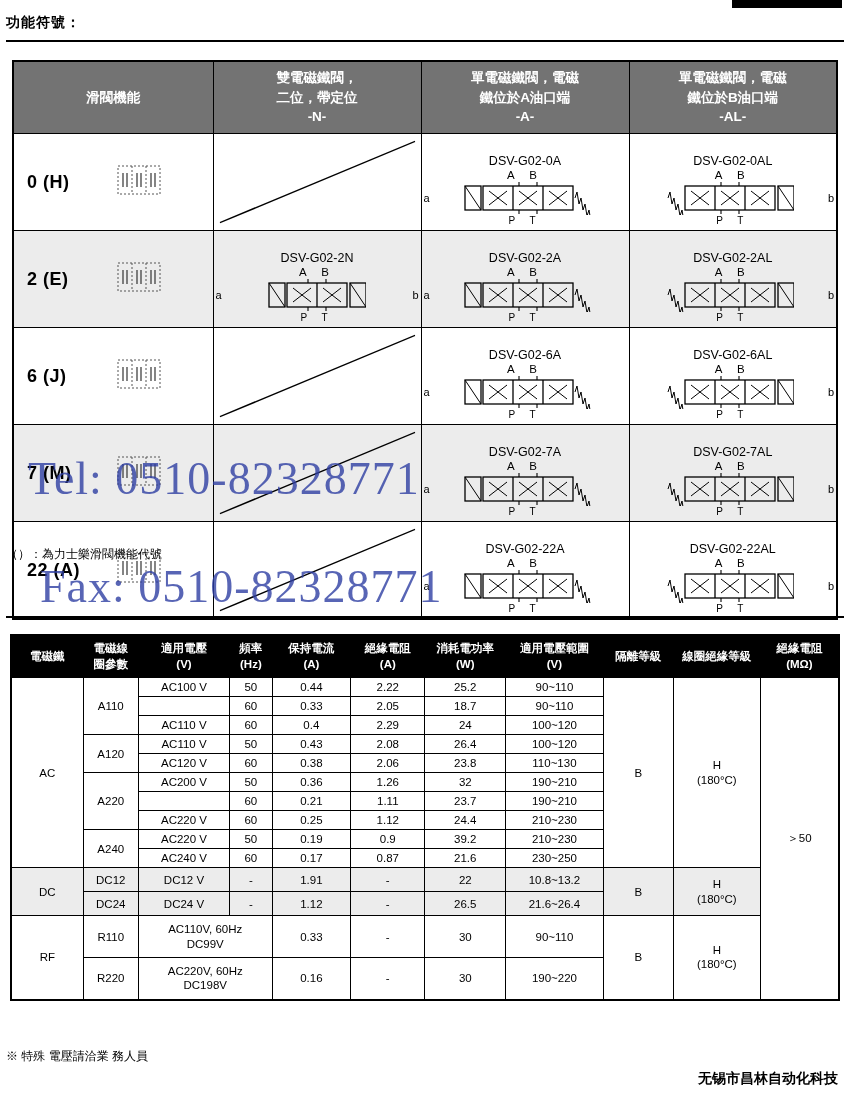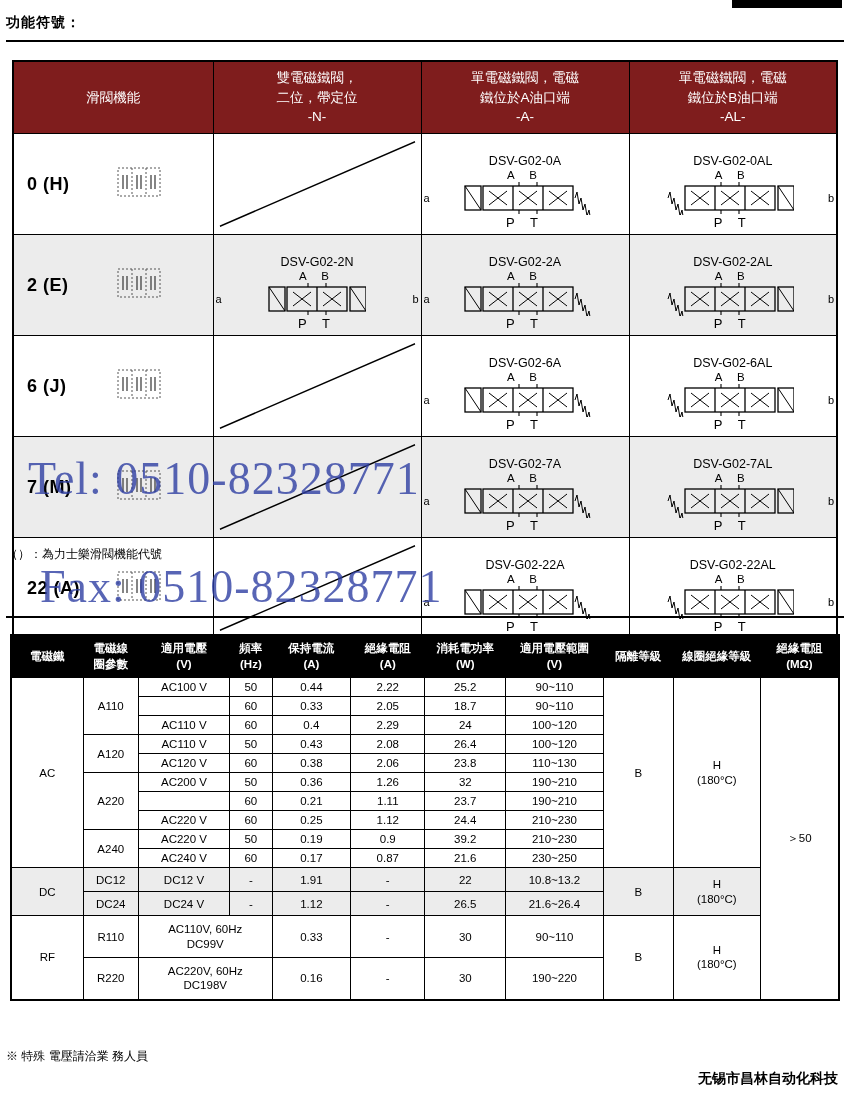--- a/index.html
+++ b/index.html
@@ -24,21 +24,21 @@
   #rule2 { top: 616px; }
 
   
   #fn-table {
     position: absolute; left: 12px; top: 60px;
     width: 826px; border-collapse: collapse;
     border: 2px solid #000;
   }
   #fn-table td, #fn-table th { border: 1px solid #000; }
   #fn-table thead th {
-    background: #7f1d1d; color: #fff; font-size: 13.5px; font-weight: normal;
+    background: #737373; color: #fff; font-size: 13.5px; font-weight: bold;
     padding: 6px 4px; line-height: 1.45; text-align: center; vertical-align: middle;
   }
   .col-fn  { width: 200px; }
   .col-n   { width: 208px; }
   .col-a   { width: 208px; }
   .col-al  { width: 208px; }
   #fn-table tbody tr { height: 78px; }
   #fn-table tbody tr.alt td { background: #ececec; }
   .cell-name {
     text-align: center; vertical-align: middle; position: relative;
@@ -48,21 +48,21 @@
     font-size: 18px; font-weight: bold; letter-spacing: 0.5px;
   }
   .cell-sym {
     text-align: center; vertical-align: middle; position: relative;
     padding: 4px 2px;
   }
   .code {
     font-size: 12.5px; text-align: center; margin-bottom: 1px; margin-top: 16px;
   }
   .ab  { font-size: 11.5px; letter-spacing: 6px; text-align:center; }
-  .pt  { font-size: 13px; letter-spacing: 6px; text-align:center; }
+  .pt  { font-size: 10px; letter-spacing: 6px; text-align:center; }
   .diag-line { position: absolute; left: 0; top: 0; width: 100%; height: 100%; }
   .valve-svg { display: block; margin: 0 auto; }
 
   
   .note { position: absolute; font-size: 12px; }
   #note1 { left: 6px; top: 546px; }
   #note2 { left: 6px; top: 1048px; }
 
   
   .wm {

